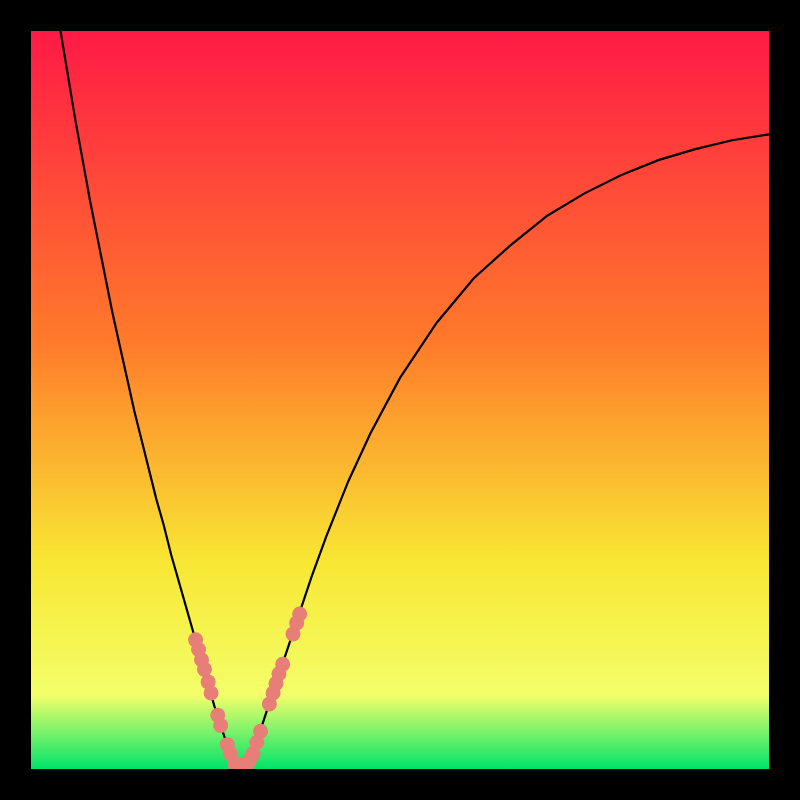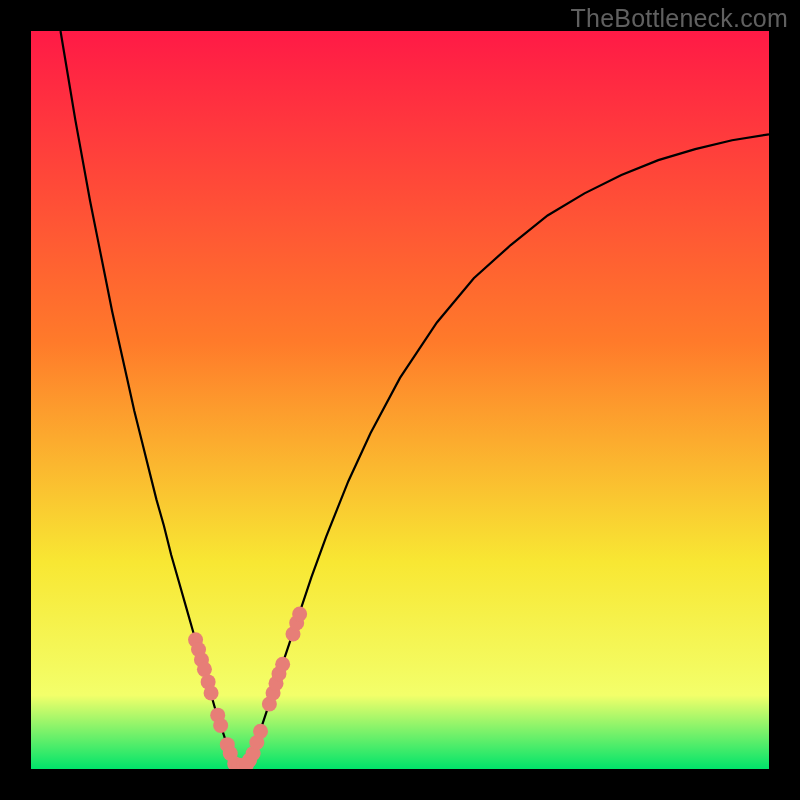--- a/index.html
+++ b/index.html
@@ -35,21 +35,20 @@
     width: 738px;
     height: 738px;
     display: block;
   }
 </style>
 </head>
 <body>
 
 <div class="frame">
 
-  <div class="watermark">TheBottleneck.com</div>
 
   <svg class="plot" viewBox="0 0 738 738" preserveAspectRatio="none">
     <defs>
       <linearGradient id="bg-grad" x1="0" y1="0" x2="0" y2="1">
         <stop id="g0" offset="0%" stop-color="#ff1a46"></stop>
         <stop id="g1" offset="42%" stop-color="#ff7a2a"></stop>
         <stop id="g2" offset="72%" stop-color="#f8e733"></stop>
         <stop id="g3" offset="90%" stop-color="#f3ff6a"></stop>
         <stop id="g4" offset="100%" stop-color="#00e46a"></stop>
       </linearGradient>

